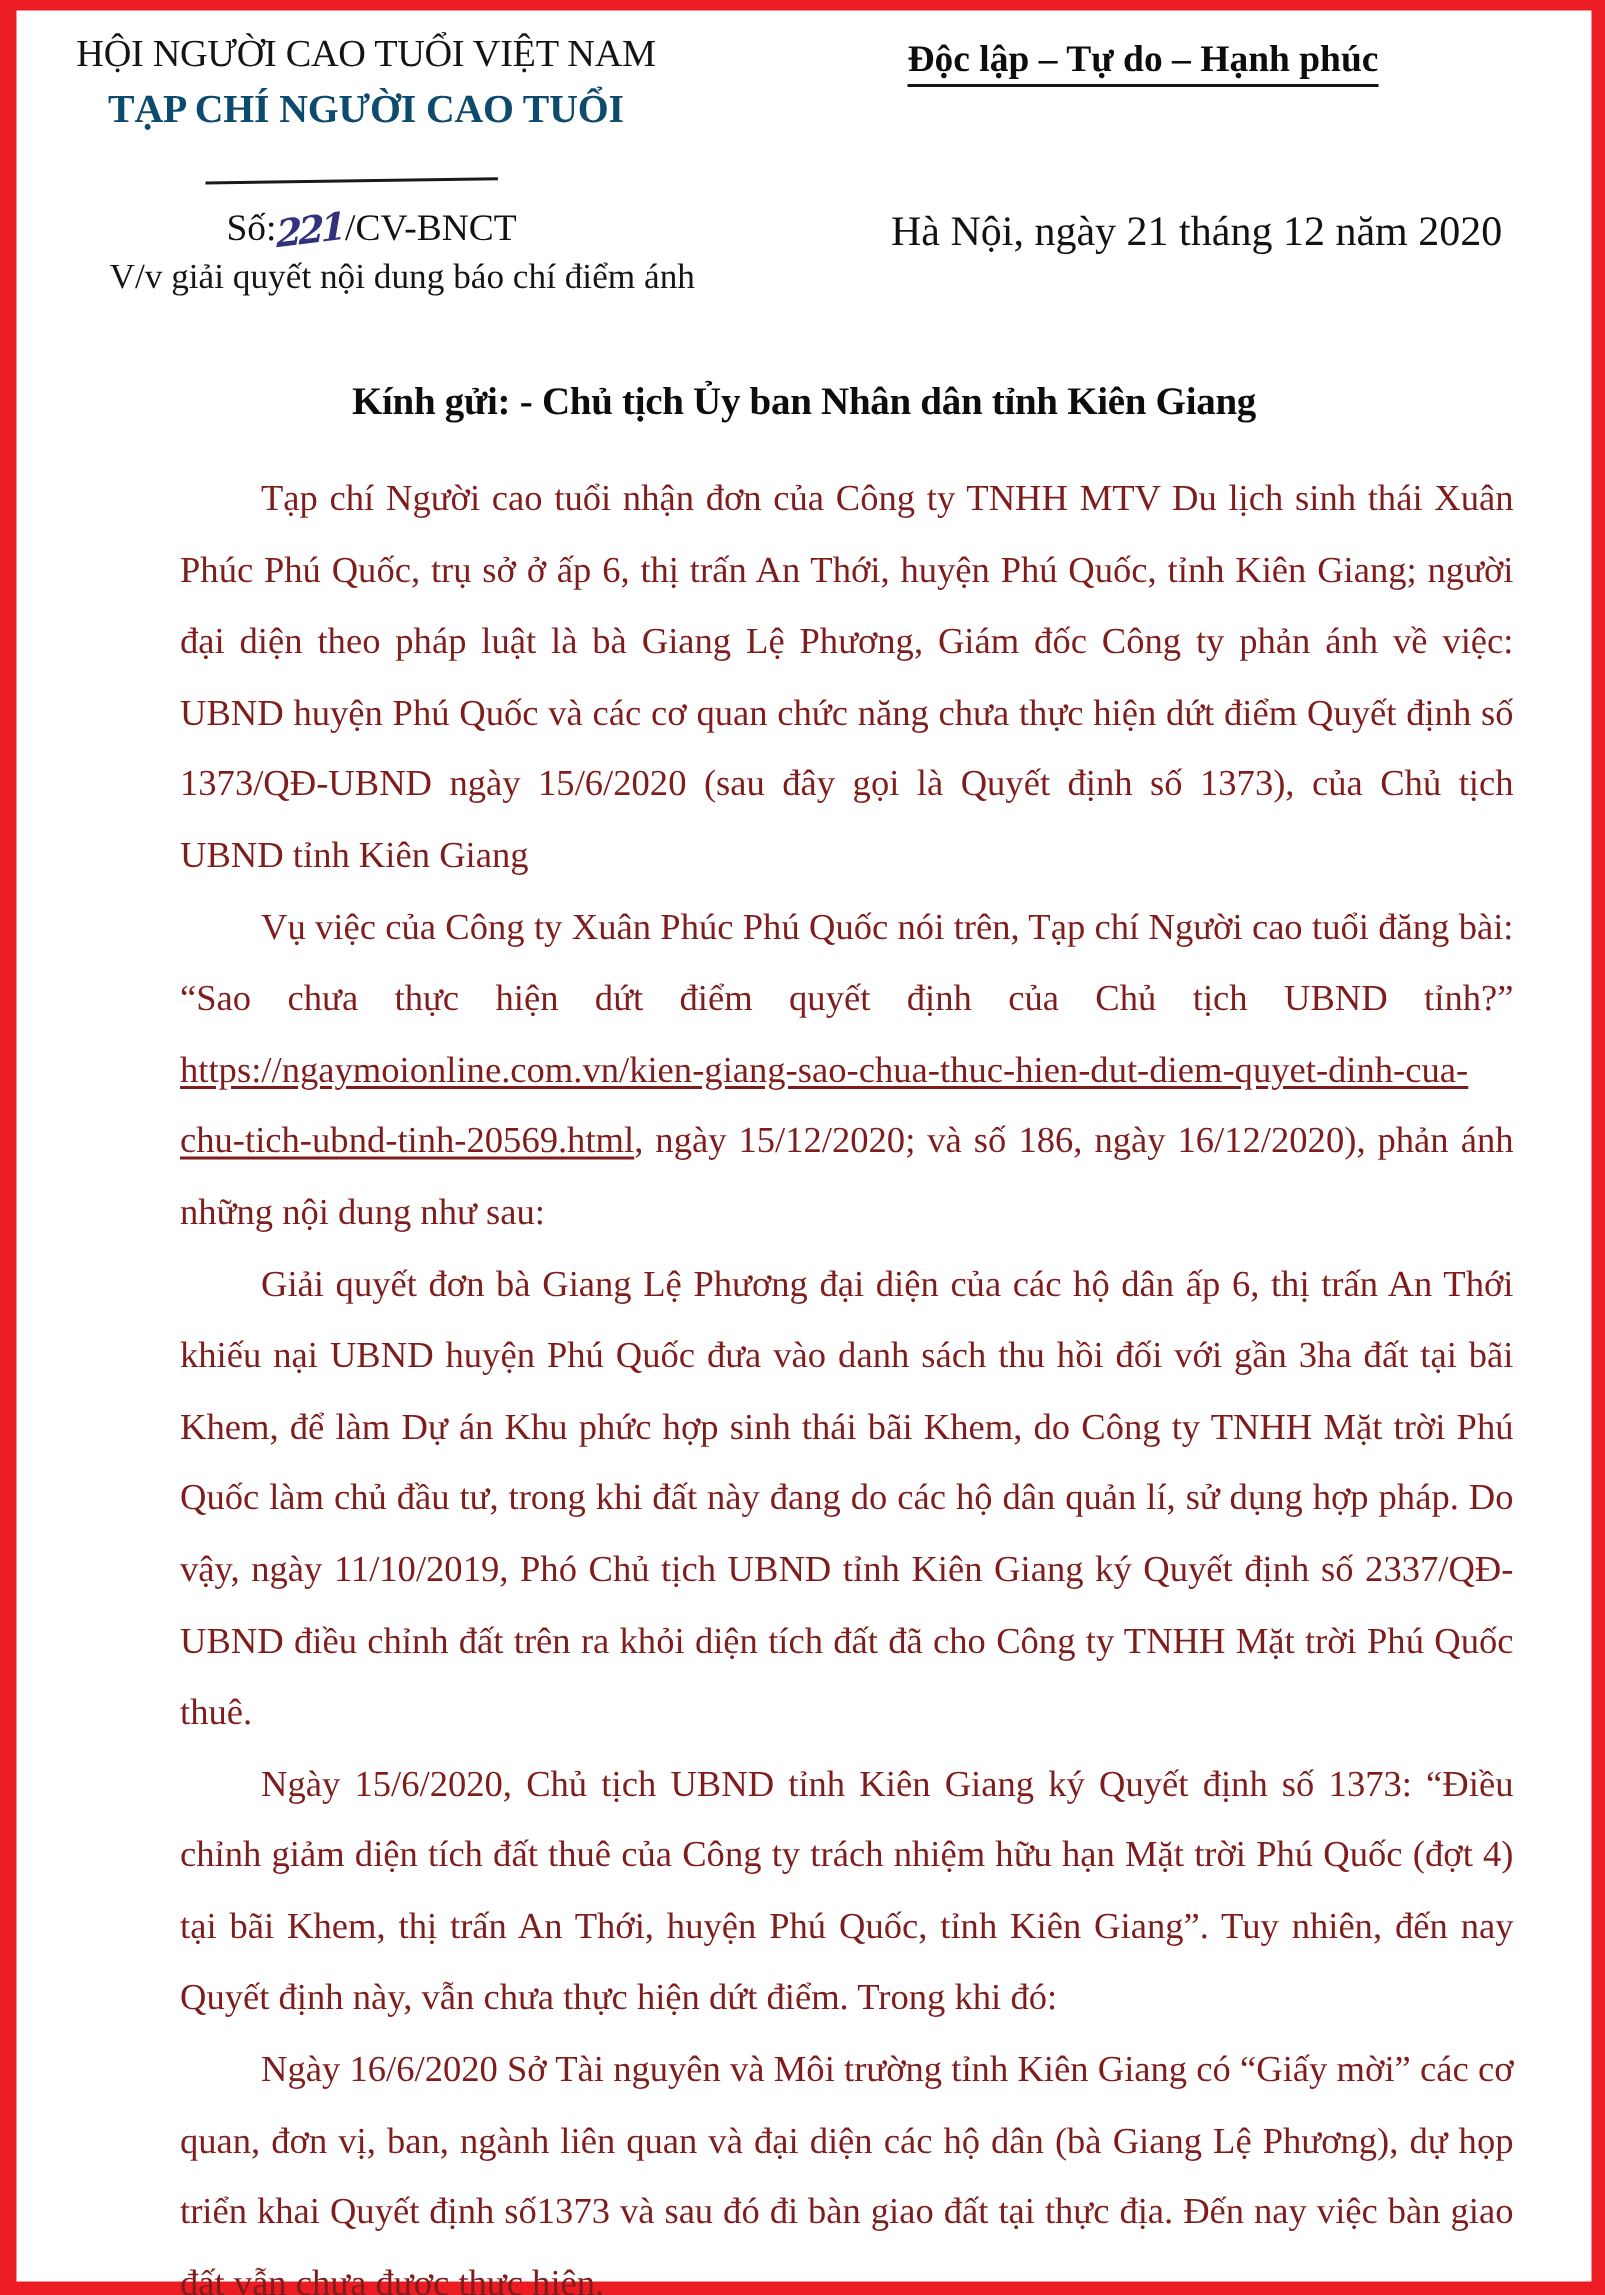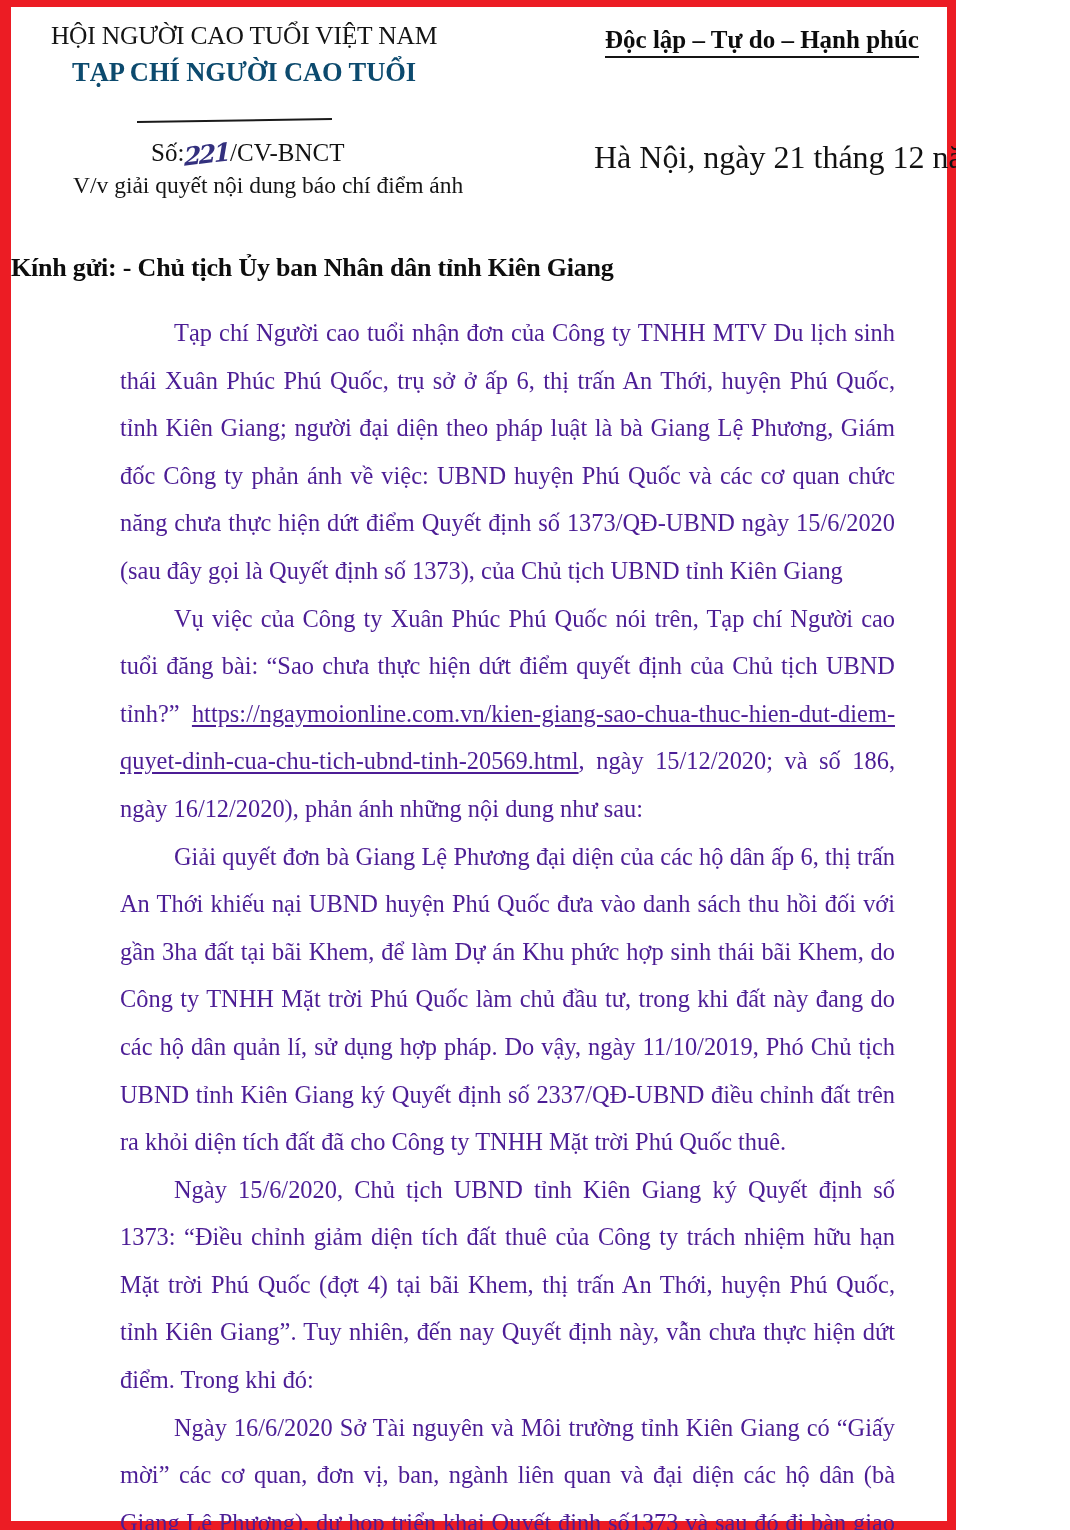--- a/index.html
+++ b/index.html
@@ -11,21 +11,21 @@
   body {
     width: 1070px;
     height: 1530px;
     font-family: "Liberation Serif", "DejaVu Serif", serif;
     color: #111111;
   }
 
   
   #page {
     position: relative;
-    width: 956px;
+    width: 1070px;
     height: 1530px;
     background: #ec1c24;
     overflow: hidden;
   }
   #sheet {
     position: absolute;
     left: 11px;
     top: 7px;
     right: 9px;
     bottom: 9px;
@@ -125,45 +125,46 @@
     left: 62px;
     top: 35px;
     font-size: 23.5px;
     white-space: nowrap;
     color: #151515;
   }
   .place-date {
     position: absolute;
     left: 583px;
     top: 2px;
-    font-size: 32px;
+    font-size: 28px;
     white-space: nowrap;
     color: #121212;
   }
 
   
   .addressee {
     margin-top: 44px;
+    text-align: center;
     font-weight: bold;
     font-size: 26px;
     color: #0d0d0d;
     letter-spacing: -0.2px;
   }
 
   
   .body {
     margin: 26px 52px 0 109px;
   }
   .body p {
     margin: 0;
     font-size: 24.4px;
     line-height: 47.6px;
     text-align: justify;
     text-indent: 54px;
-    color: #4c1d95;
+    color: #7f1d1d;
     -webkit-hyphens: none;
     hyphens: none;
   }
   .url {
     text-decoration: underline;
     text-underline-offset: 3px;
   }
 </style>
 </head>
 <body>

